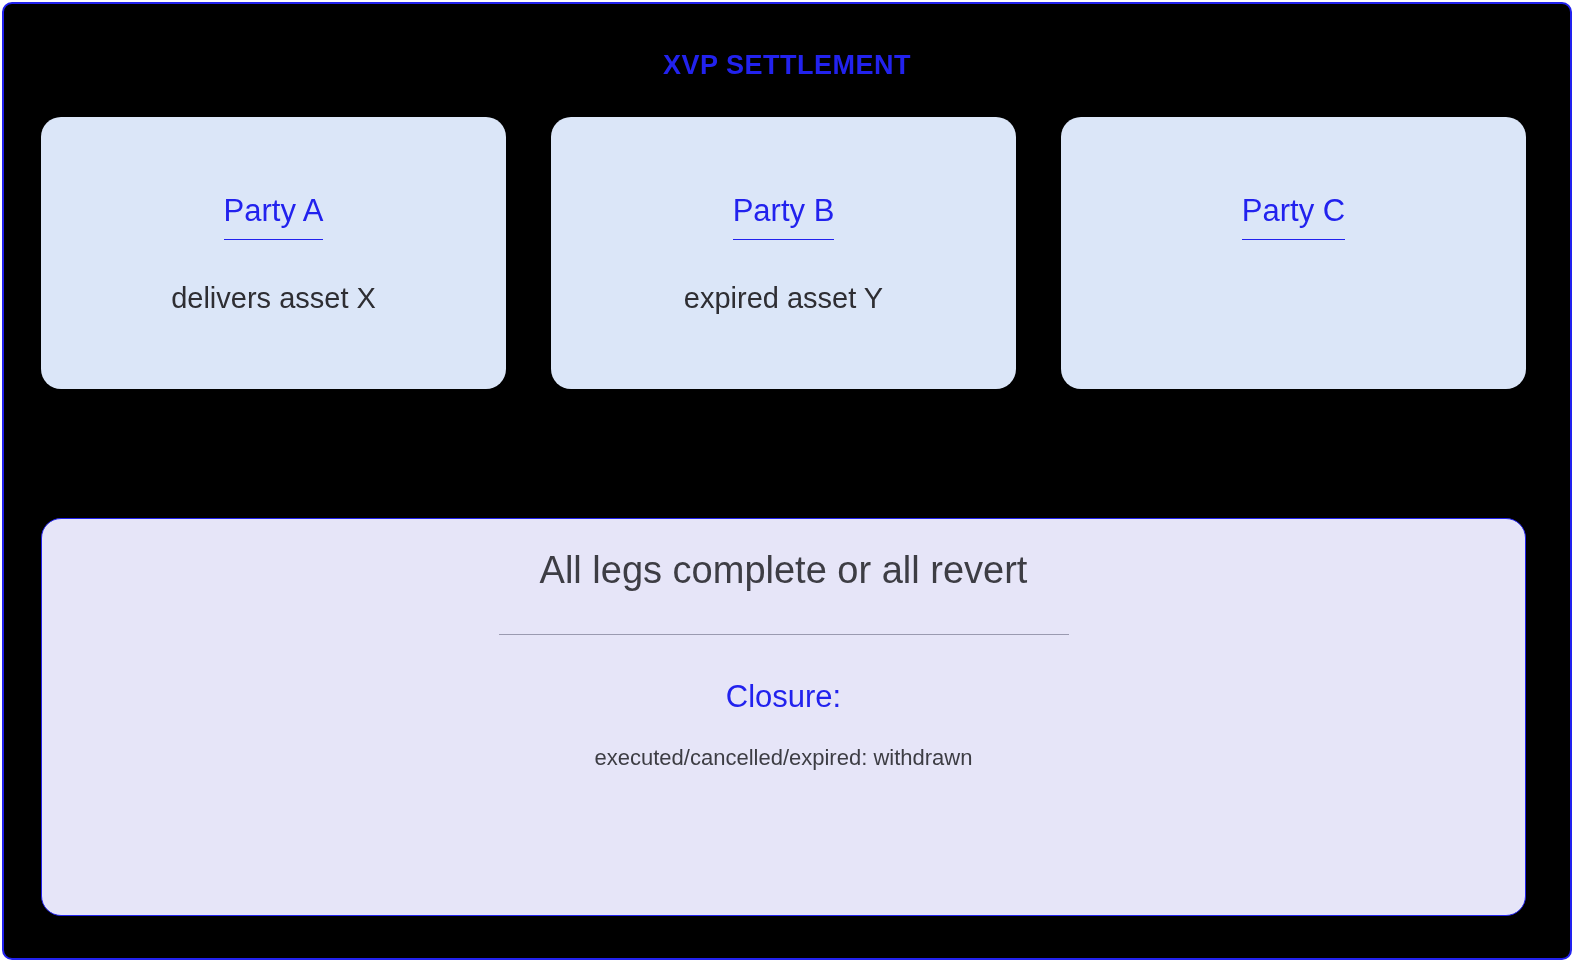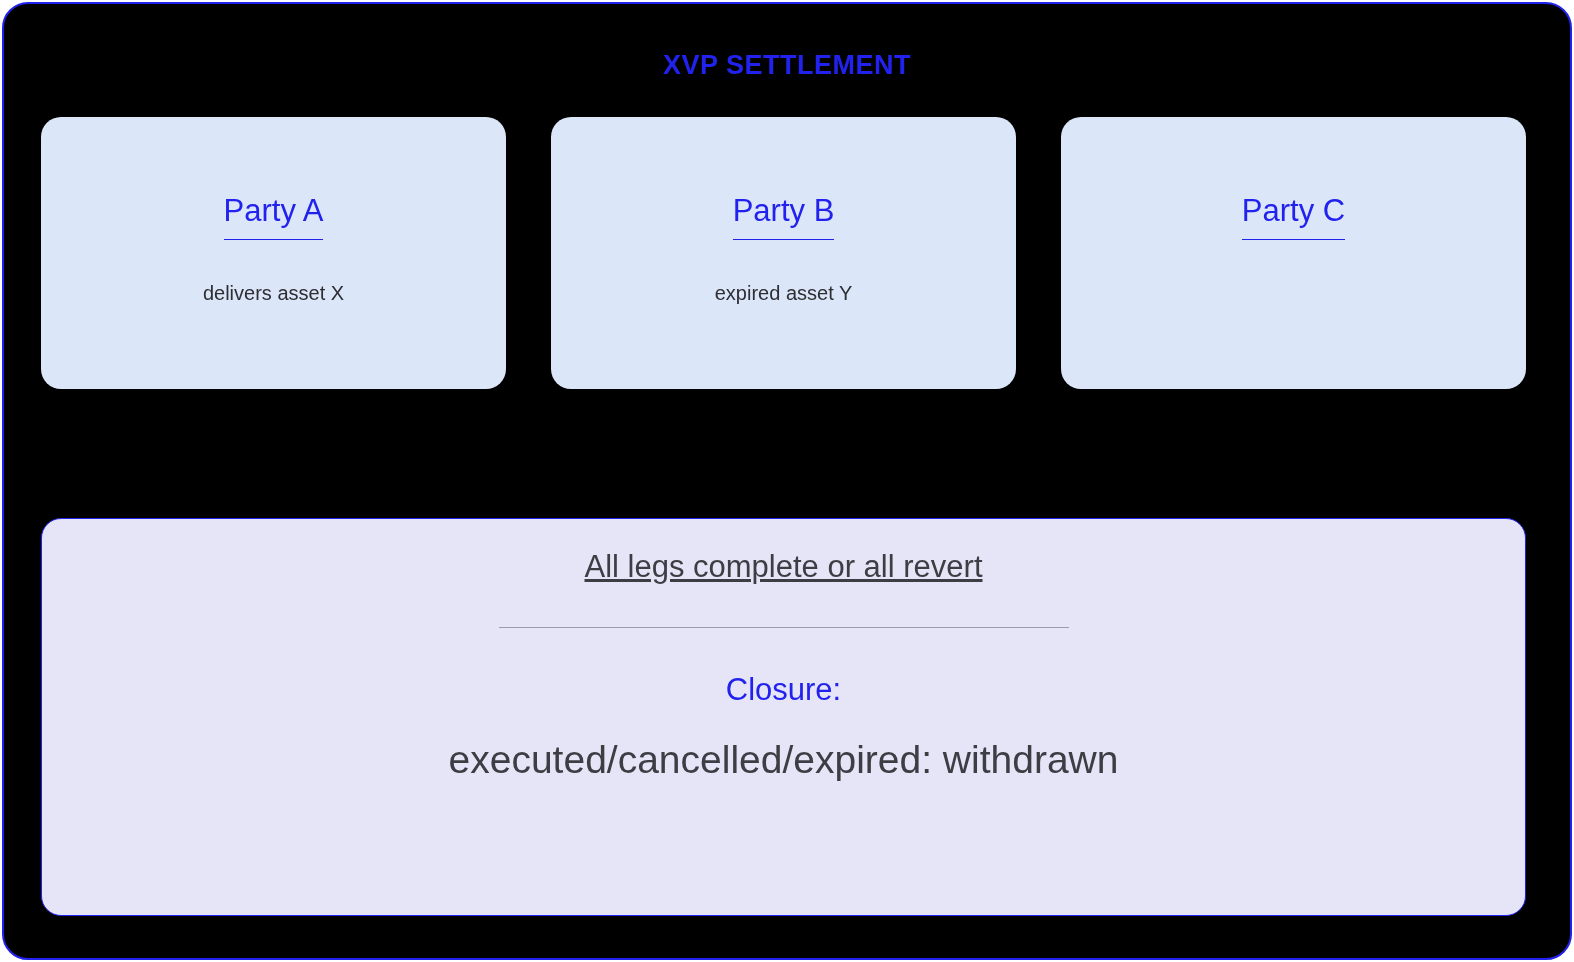--- a/index.html
+++ b/index.html
@@ -16,21 +16,21 @@
     background:#ffffff;
     font-family:"Liberation Sans", sans-serif;
     position:relative;
     overflow:hidden;
   }
   .frame{
     position:absolute;
     left:2px;top:2px;right:2px;bottom:2px;
     background:var(--frame-bg);
     border:2px solid var(--blue);
-    border-radius:26px;
+    border-radius:10px;
   }
   .title{
     position:absolute;
     top:46px;left:0;right:0;
     text-align:center;
     color:var(--blue);
     font-size:27px;
     font-weight:700;
     letter-spacing:0.5px;
   }
@@ -51,57 +51,56 @@
     display:inline-block;
     margin-top:76px;
     color:var(--blue);
     font-size:31px;
     padding-bottom:10px;
     border-bottom:1.5px solid var(--blue);
   }
   .party-action{
     margin-top:42px;
     color:var(--text-dark);
-    font-size:20px;
+    font-size:29px;
   }
   .contract-card{
     position:absolute;
     left:37px;right:44px;
     top:514px;height:398px;
     background:var(--contract-bg);
     border:1px solid var(--blue);
     border-radius:20px;
     text-align:center;
   }
   .contract-title{
     margin-top:58px;
     color:var(--blue);
     font-size:31px;
   }
   .contract-line{
     margin-top:30px;
     color:#3d3d44;
-    font-size:31px;
-    text-decoration:underline;
+    font-size:38px;
   }
   .divider{
     margin:42px auto 0 auto;
     width:570px;
     border-top:1px solid #9a9ab0;
     height:0;
   }
   .closure-label{
     margin-top:44px;
     color:var(--blue);
     font-size:31px;
   }
   .closure-text{
     margin-top:30px;
     color:#3d3d44;
-    font-size:39px;
+    font-size:22px;
   }
 </style>
 </head>
 <body>
 
 <div class="frame">
 
   <div class="title">XVP SETTLEMENT</div>
 
   <div class="cards-row">

